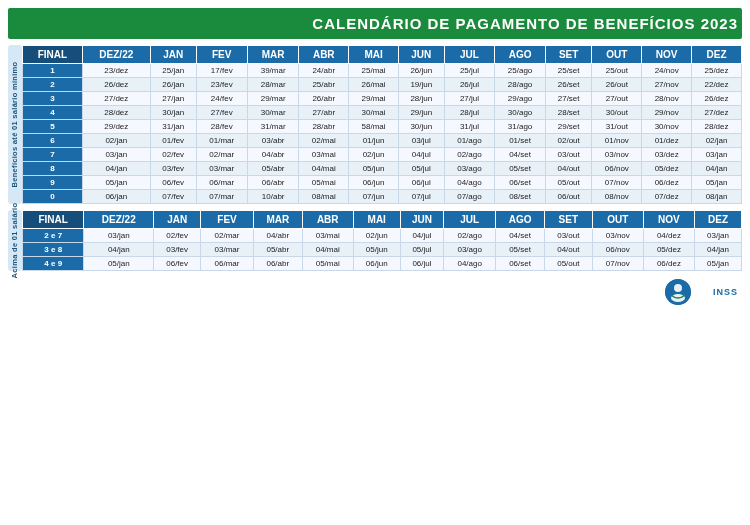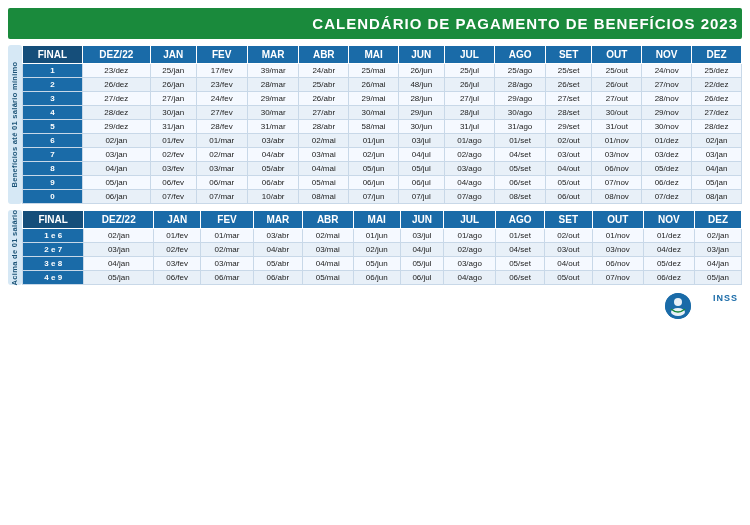--- a/index.html
+++ b/index.html
@@ -92,20 +92,21 @@
     }
     .footer-row {
       display: flex;
       justify-content: flex-end;
       align-items: center;
       padding-right: 4px;
       margin-top: 2px;
     }
     .inss-logo {
       display: flex;
+      align-items: center;
       gap: 22px;
     }
     .inss-circle {
       width: 26px;
       height: 26px;
       border-radius: 50%;
       background: #1a6ba8;
       display: flex;
       align-items: center;
       justify-content: center;
@@ -166,21 +167,21 @@
               <td>25/dez</td>
             </tr>
             <tr>
               <td class="final-col">2</td>
               <td>26/dez</td>
               <td>26/jan</td>
               <td>23/fev</td>
               <td>28/mar</td>
               <td>25/abr</td>
               <td>26/mai</td>
-              <td>48/jun</td>
+              <td>19/jun</td>
               <td>26/jul</td>
               <td>28/ago</td>
               <td>26/set</td>
               <td>26/out</td>
               <td>27/nov</td>
               <td>22/dez</td>
             </tr>
             <tr>
               <td class="final-col">3</td>
               <td>27/dez</td>
@@ -332,36 +333,20 @@
               <th>JUN</th>
               <th>JUL</th>
               <th>AGO</th>
               <th>SET</th>
               <th>OUT</th>
               <th>NOV</th>
               <th>DEZ</th>
             </tr>
         </thead>
         <tbody>
-        <tr>
-              <td class="final-col">1 e 6</td>
-              <td>02/jan</td>
-              <td>01/fev</td>
-              <td>01/mar</td>
-              <td>03/abr</td>
-              <td>02/mai</td>
-              <td>01/jun</td>
-              <td>03/jul</td>
-              <td>01/ago</td>
-              <td>01/set</td>
-              <td>02/out</td>
-              <td>01/nov</td>
-              <td>01/dez</td>
-              <td>02/jan</td>
-            </tr>
             <tr>
               <td class="final-col">2 e 7</td>
               <td>03/jan</td>
               <td>02/fev</td>
               <td>02/mar</td>
               <td>04/abr</td>
               <td>03/mai</td>
               <td>02/jun</td>
               <td>04/jul</td>
               <td>02/ago</td>

